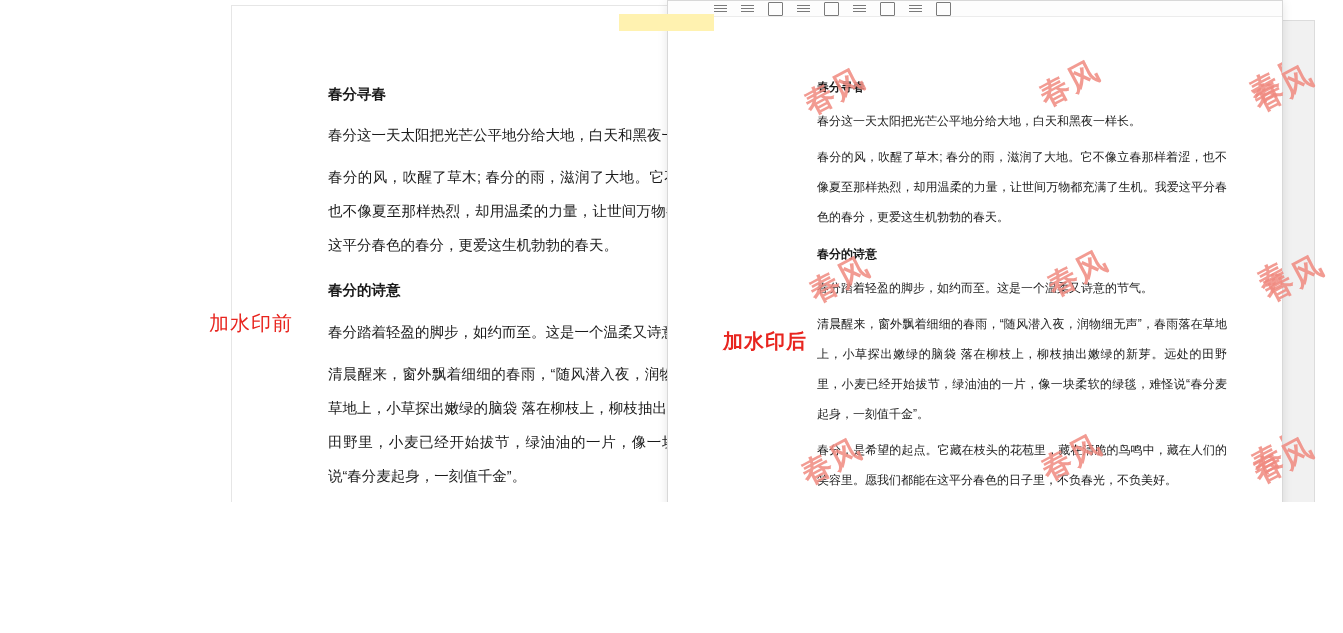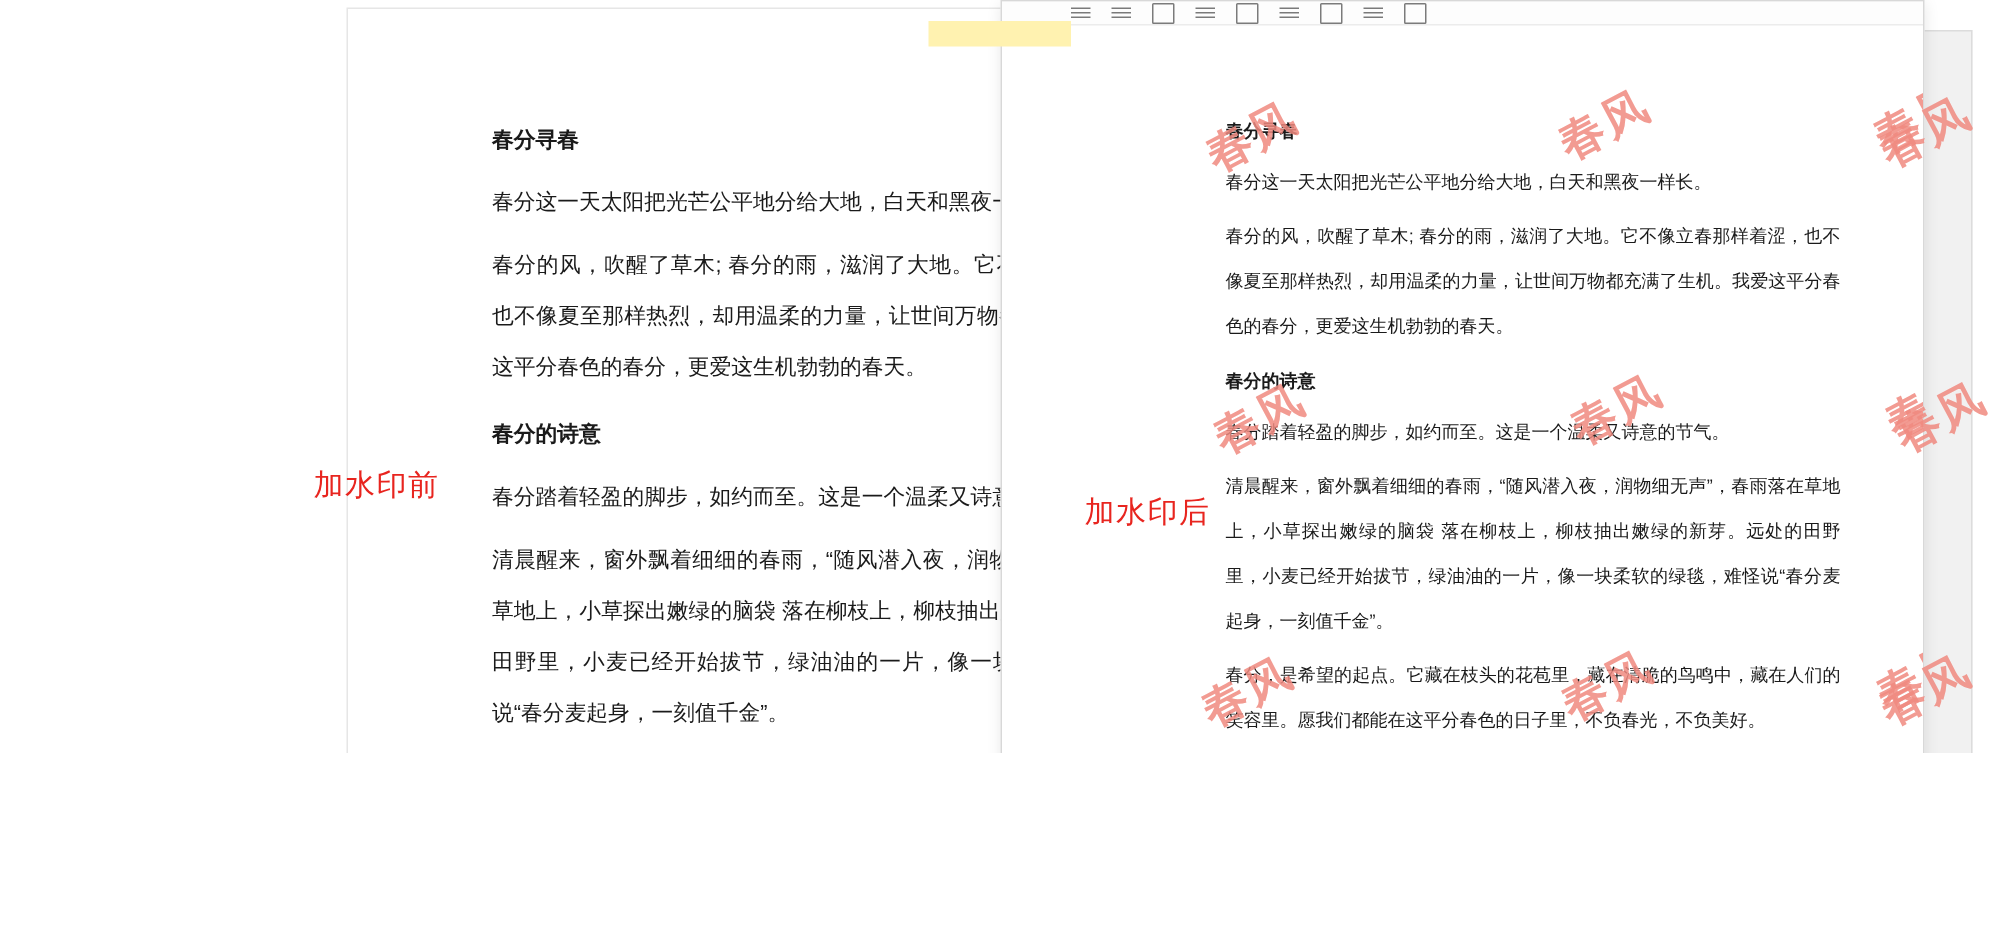--- a/index.html
+++ b/index.html
@@ -66,21 +66,21 @@
     letter-spacing: 1px;
   }
 
   
   .label-after {
     position: absolute;
     left: 723px;
     top: 328px;
     color: #e8251f;
     font-size: 20px;
-    font-weight: normal;
+    font-weight: bold;
     letter-spacing: 1px;
     z-index: 30;
   }
 
   
   .backdrop-page {
     position: absolute;
     left: 878px;
     top: 20px;
     width: 435px;

